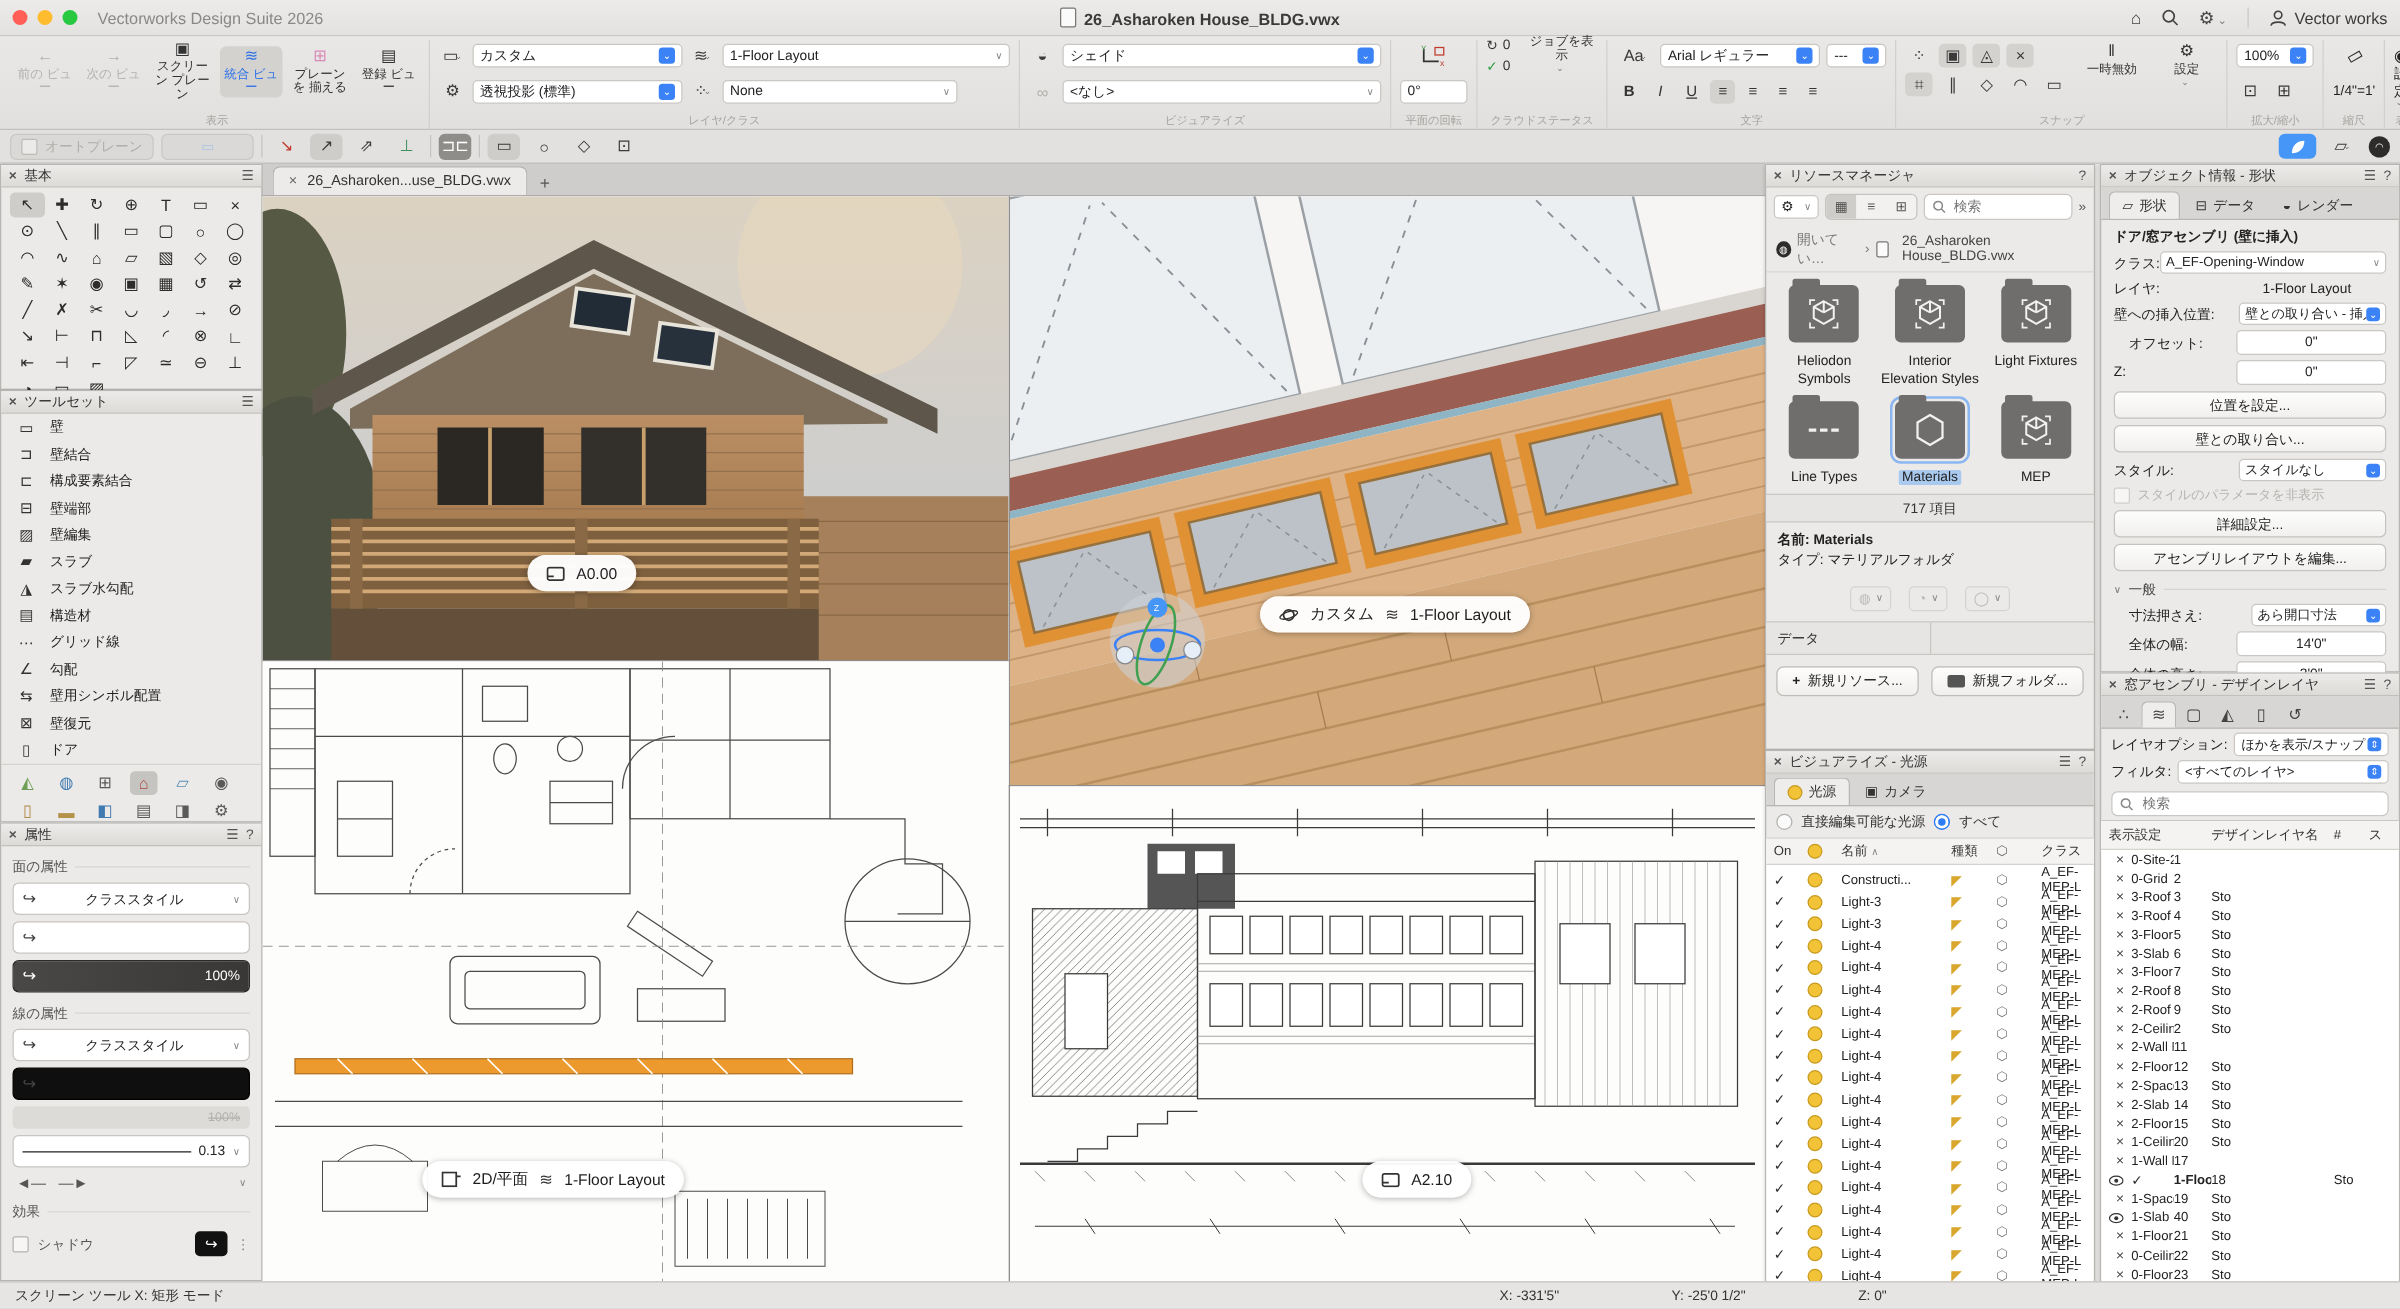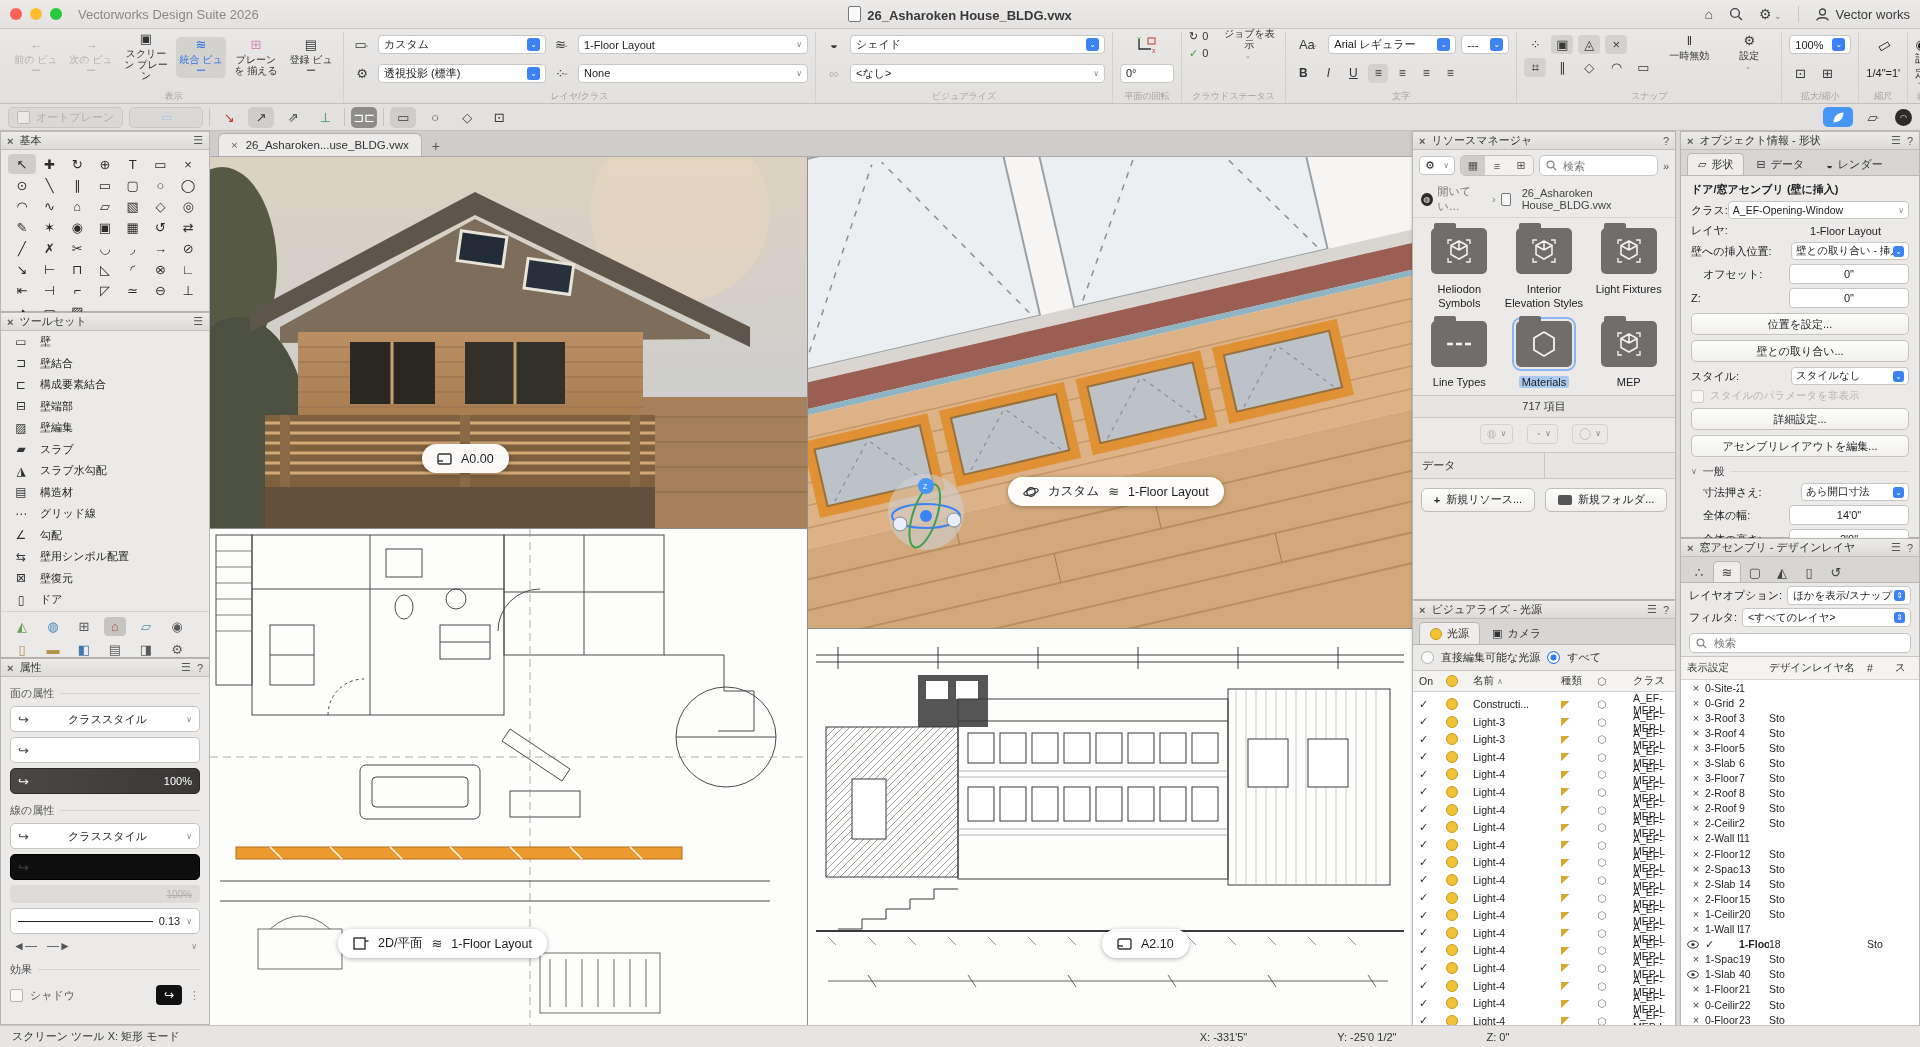--- a/index.html
+++ b/index.html
@@ -241,21 +241,21 @@
           <span class="graychev">∨</span>
         </div>
     </div>
     <div class="trow">
       <span class="iconbtn">⚙</span>
       <div class="pill" style="width:168px">
           <span>透視投影 (標準)</span>
           <span class="bluechev">⌄</span>
         </div>
       <span class="iconbtn">⁘<span class="minichev">⌄</span></span>
-      <div class="pill" style="width:230px">
+      <div class="pill" style="width:188px">
           <span>None</span>
           <span class="graychev">∨</span>
         </div>
     </div>
     <div class="glabel">レイヤ/クラス</div>
   </div>
 
   <div class="tgroup">
     <div class="trow">
       <span class="iconbtn">◒</span>
@@ -1113,21 +1113,21 @@
       <g stroke="#3a3a3a" stroke-width="0.8" fill="none">
         <line x1="20" y1="352" x2="580" y2="352"></line>
         <line x1="60" y1="346" x2="68" y2="358"></line>
           <line x1="160" y1="346" x2="168" y2="358"></line>
           <line x1="260" y1="346" x2="268" y2="358"></line>
           <line x1="360" y1="346" x2="368" y2="358"></line>
           <line x1="460" y1="346" x2="468" y2="358"></line>
           <line x1="560" y1="346" x2="568" y2="358"></line>
       </g>
     </svg>
-    <div class="vcap" style="left:294px;top:300px">
+    <div class="vcap" style="left:282px;top:300px">
       <svg class="ci" width="15" height="12" viewBox="0 0 15 12">
           <rect x="1" y="1" width="13" height="10" rx="1.5" fill="none" stroke="#333" stroke-width="1.4"></rect>
           <line x1="1" y1="8" x2="6" y2="8" stroke="#333" stroke-width="1.4"></line>
         </svg>
       <span>A2.10</span>
     </div>
   </div>
 </div>
 
 <div class="palette" style="left:1412px;top:131px;width:264px;height:469px">
@@ -1227,20 +1227,24 @@
           <svg width="30" height="30" viewBox="0 0 30 30">
             <path d="M15 5 l8 4.5 v9 L15 23 l-8 -4.5 v-9 Z M15 5 v9 m0 0 l8 -4.5 M15 14 l-8 -4.5" fill="none" stroke="#f2f1ef" stroke-width="1.6"></path>
             <path d="M4 8 v-4 h4 M26 8 v-4 h-4 M4 22 v4 h4 M26 22 v4 h-4" fill="none" stroke="#f2f1ef" stroke-width="1.4"></path>
           </svg>
 
         </div>
         <div class="flabel"><span>MEP</span></div>
       </div>
     </div>
   <div class="countbar">717 項目</div>
+  <div class="rminfo">
+    <div><b><span>名前:</span> <span>Materials</span></b></div>
+    <div><span>タイプ:</span> <span>マテリアルフォルダ</span></div>
+  </div>
   <div class="previewbtns">
     <span class="pvbtn">◍ <span class="graychev">∨</span></span>
     <span class="pvbtn">◔ <span class="graychev">∨</span></span>
     <span class="pvbtn">◯ <span class="graychev">∨</span></span>
   </div>
   <div class="datarow">
     <div class="datacell">データ</div>
     <div class="datacell"></div>
   </div>
   <div class="rmbtns">

